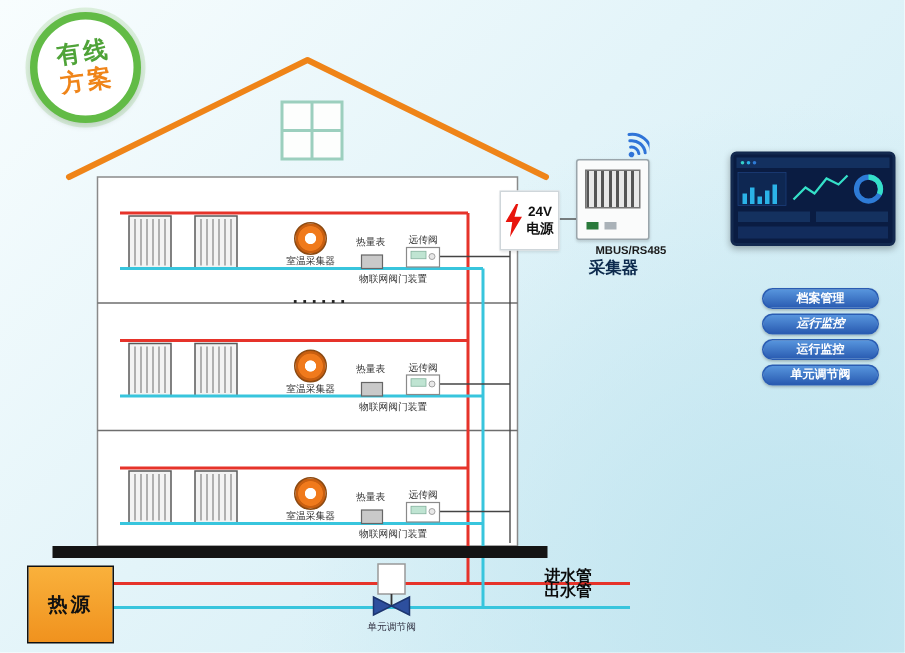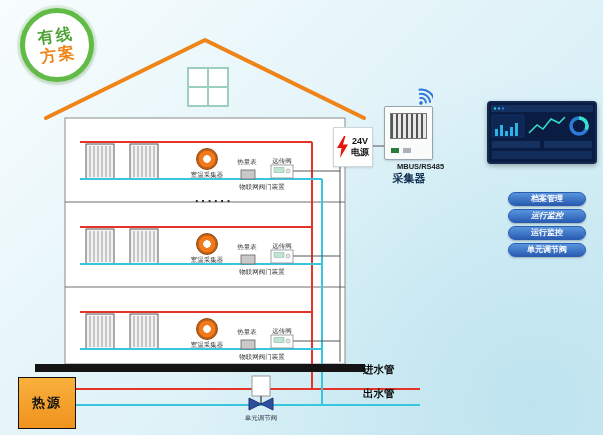--- a/index.html
+++ b/index.html
@@ -216,18 +216,18 @@
     </svg>
   </div>
 
   <div class="pill" style="top:192px;">档案管理</div>
   <div class="pill" style="top:209px;font-style:italic;">运行监控</div>
   <div class="pill" style="top:226px;">运行监控</div>
   <div class="pill" style="top:243px;">单元调节阀</div>
 
   <div class="heatsource">热源</div>
 
-  <div class="blabel" style="left:363px;top:363px;">进水管</div>
+  <div class="blabel" style="left:363px;top:377px;">进水管</div>
   <div class="blabel" style="left:363px;top:387px;font-family:Liberation Mono, monospace;">出水管</div>
 
   <div class="vlabel">单元调节阀</div>
 
 </div>
 
 </body></html>

